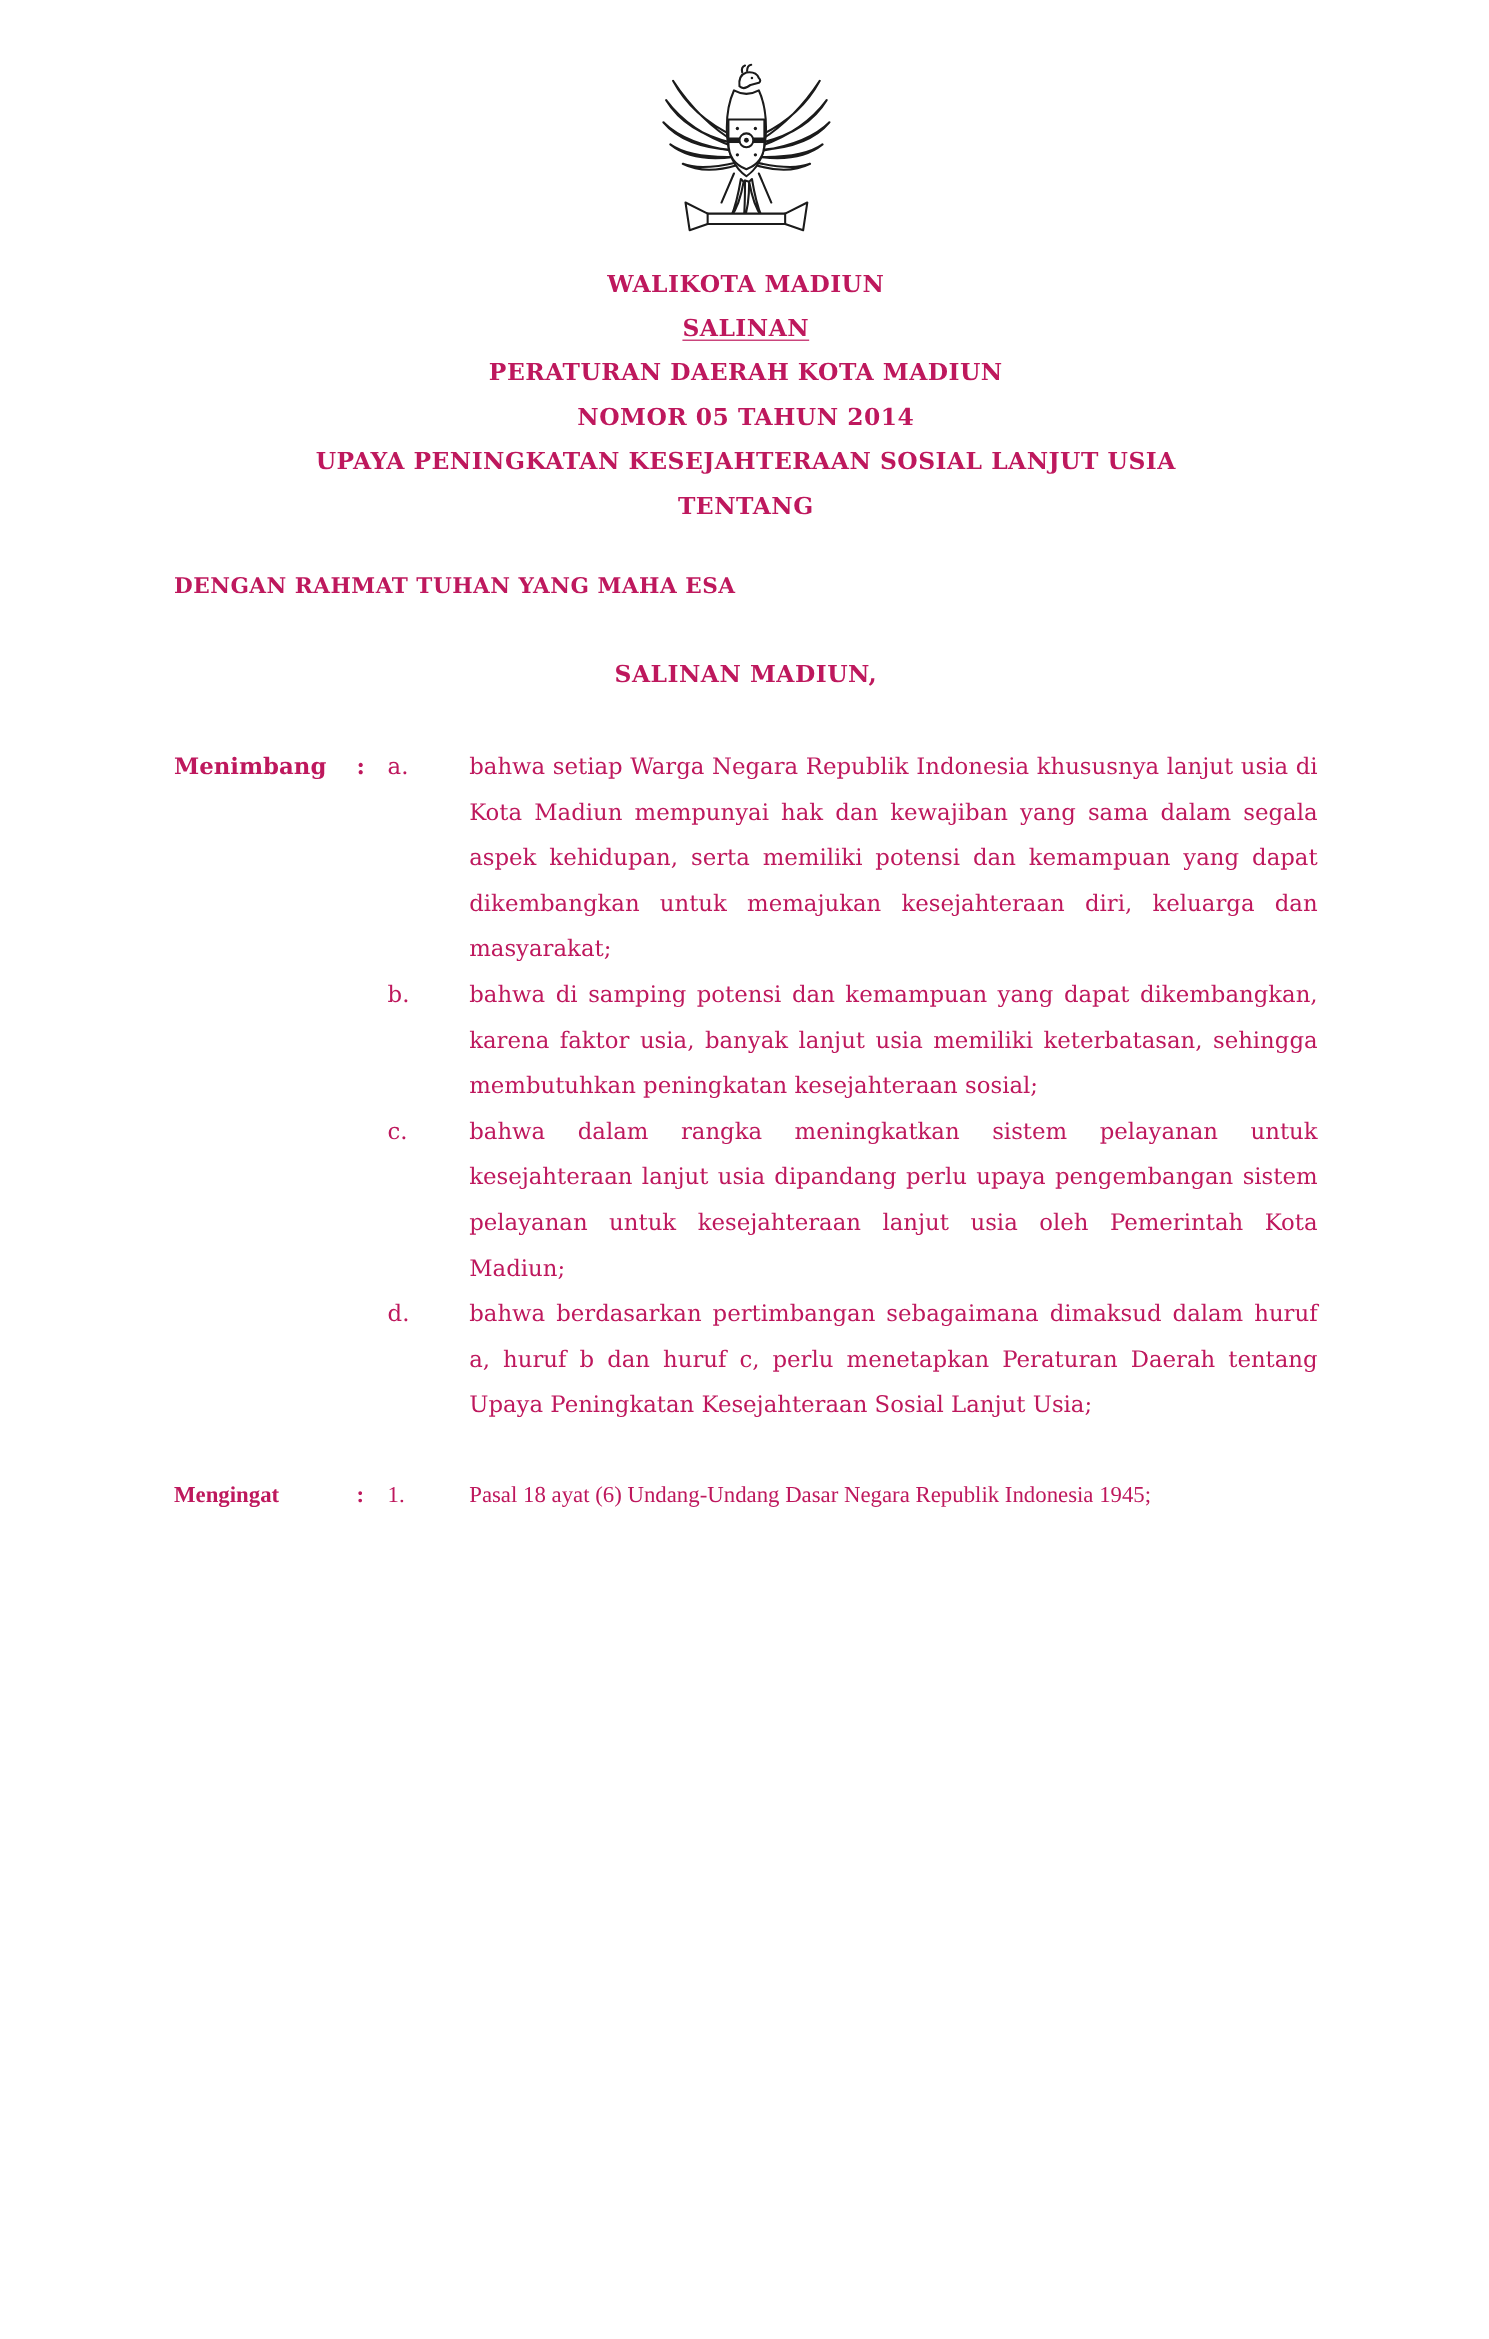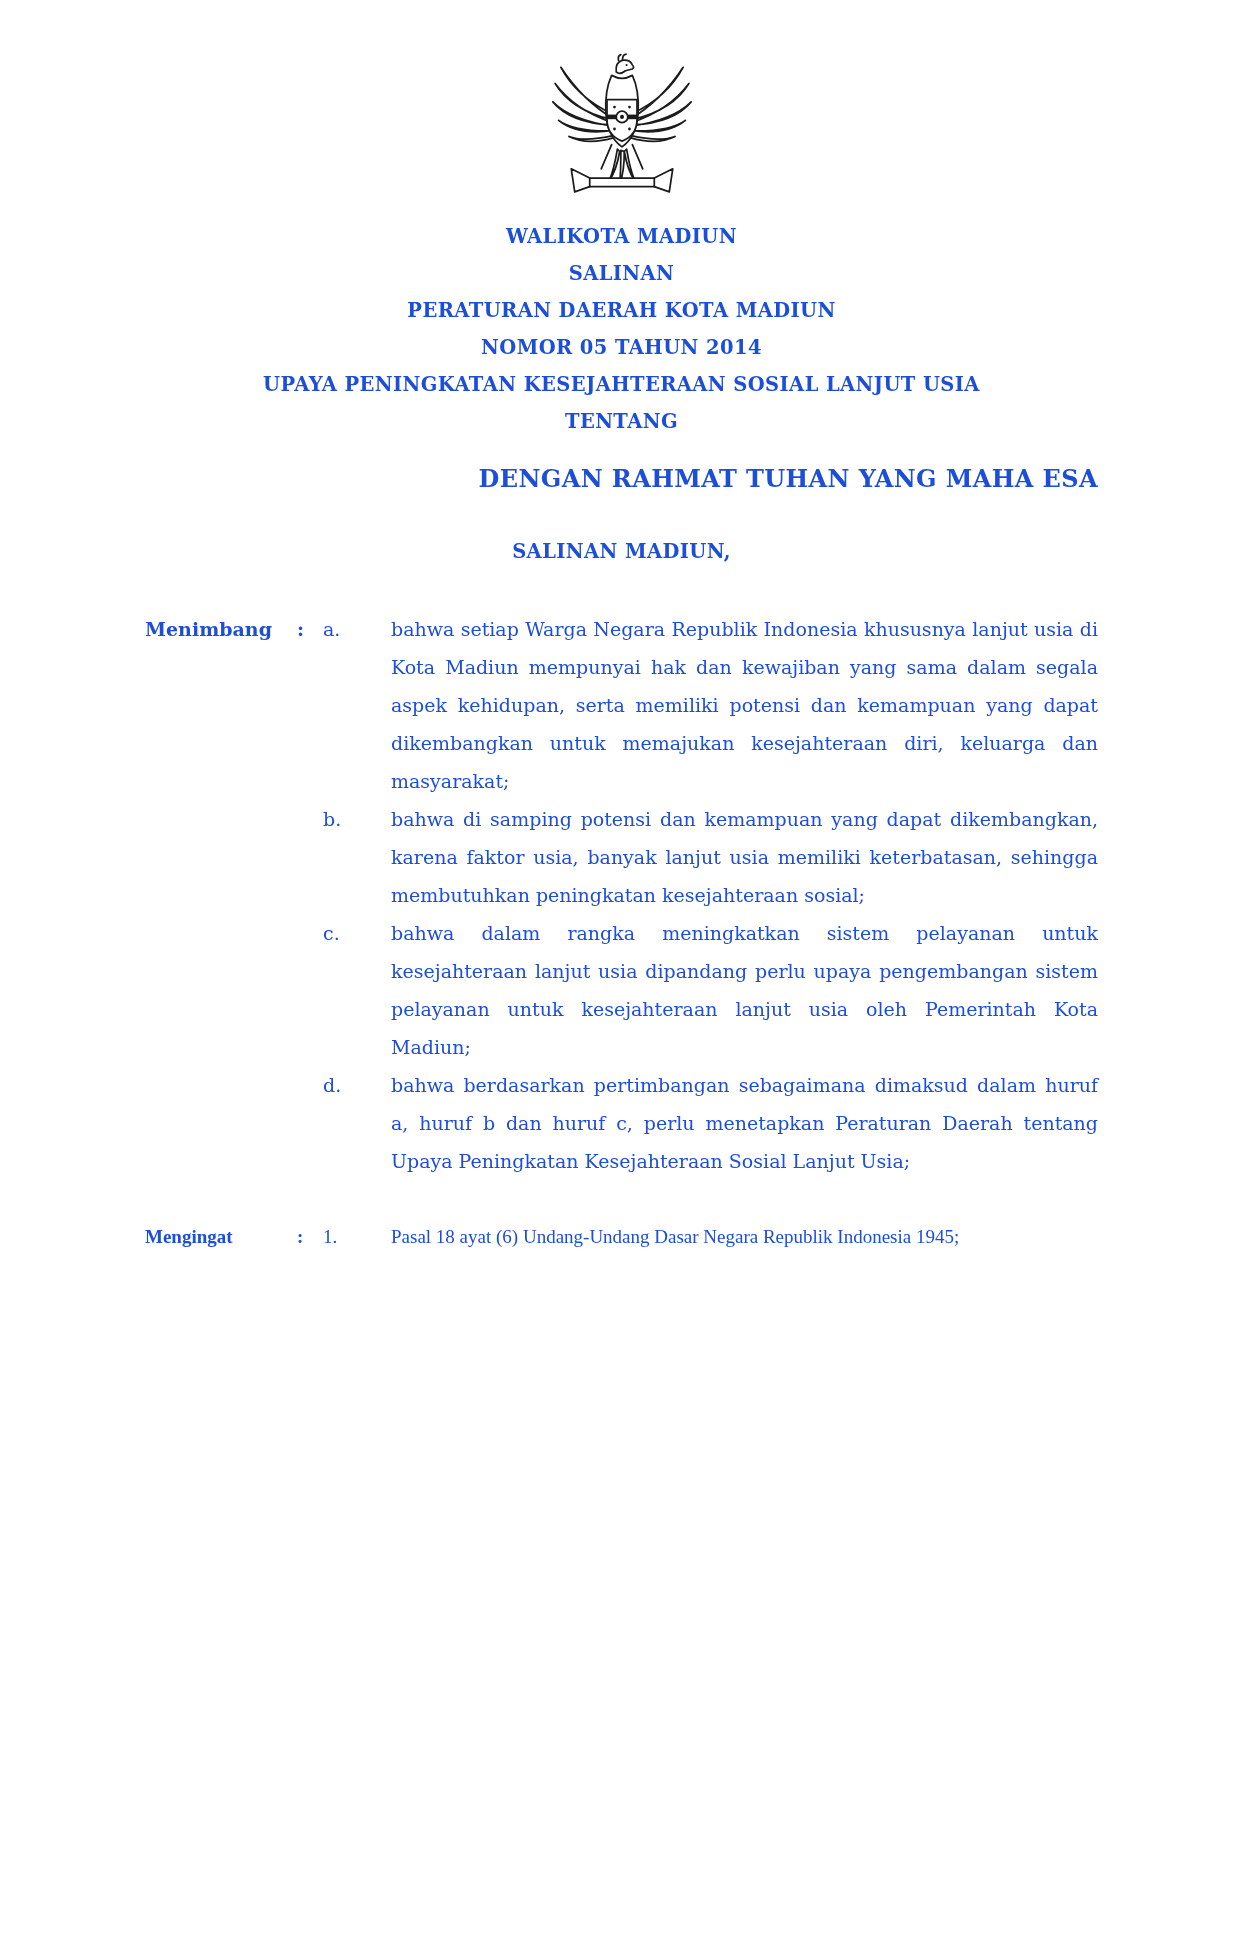--- a/index.html
+++ b/index.html
@@ -6,46 +6,47 @@
     margin: 0;
     padding: 0;
     background: #ffffff;
   }
   .page {
     position: relative;
     width: 1231px;
     height: 1949px;
     margin: 0 auto;
     background: #ffffff;
-    color: #1d4ed8;
+    color: #be185d;
     font-family: "DejaVu Serif", serif;
     box-sizing: border-box;
     padding: 50px 138px 0 140px;
     overflow: hidden;
   }
   .emblem-wrap {
     display: flex;
     justify-content: center;
     margin-bottom: 10px;
   }
   .heading-stack .h-line {
     text-align: center;
     font-weight: bold;
     font-size: 19.5px;
     line-height: 37px;
     letter-spacing: 0.4px;
   }
   .h-underline {
+    text-decoration: underline;
     text-underline-offset: 3px;
   }
   .invocation-line {
-    margin-top: 20px;
-    text-align: right;
+    margin-top: 30px;
+    text-align: left;
     font-weight: bold;
-    font-size: 24px;
+    font-size: 18px;
     line-height: 37px;
     letter-spacing: 0.4px;
   }
   .enacting-line {
     margin-top: 36px;
     text-align: center;
     font-weight: bold;
     font-size: 19.5px;
     line-height: 37px;
     letter-spacing: 0.4px;

